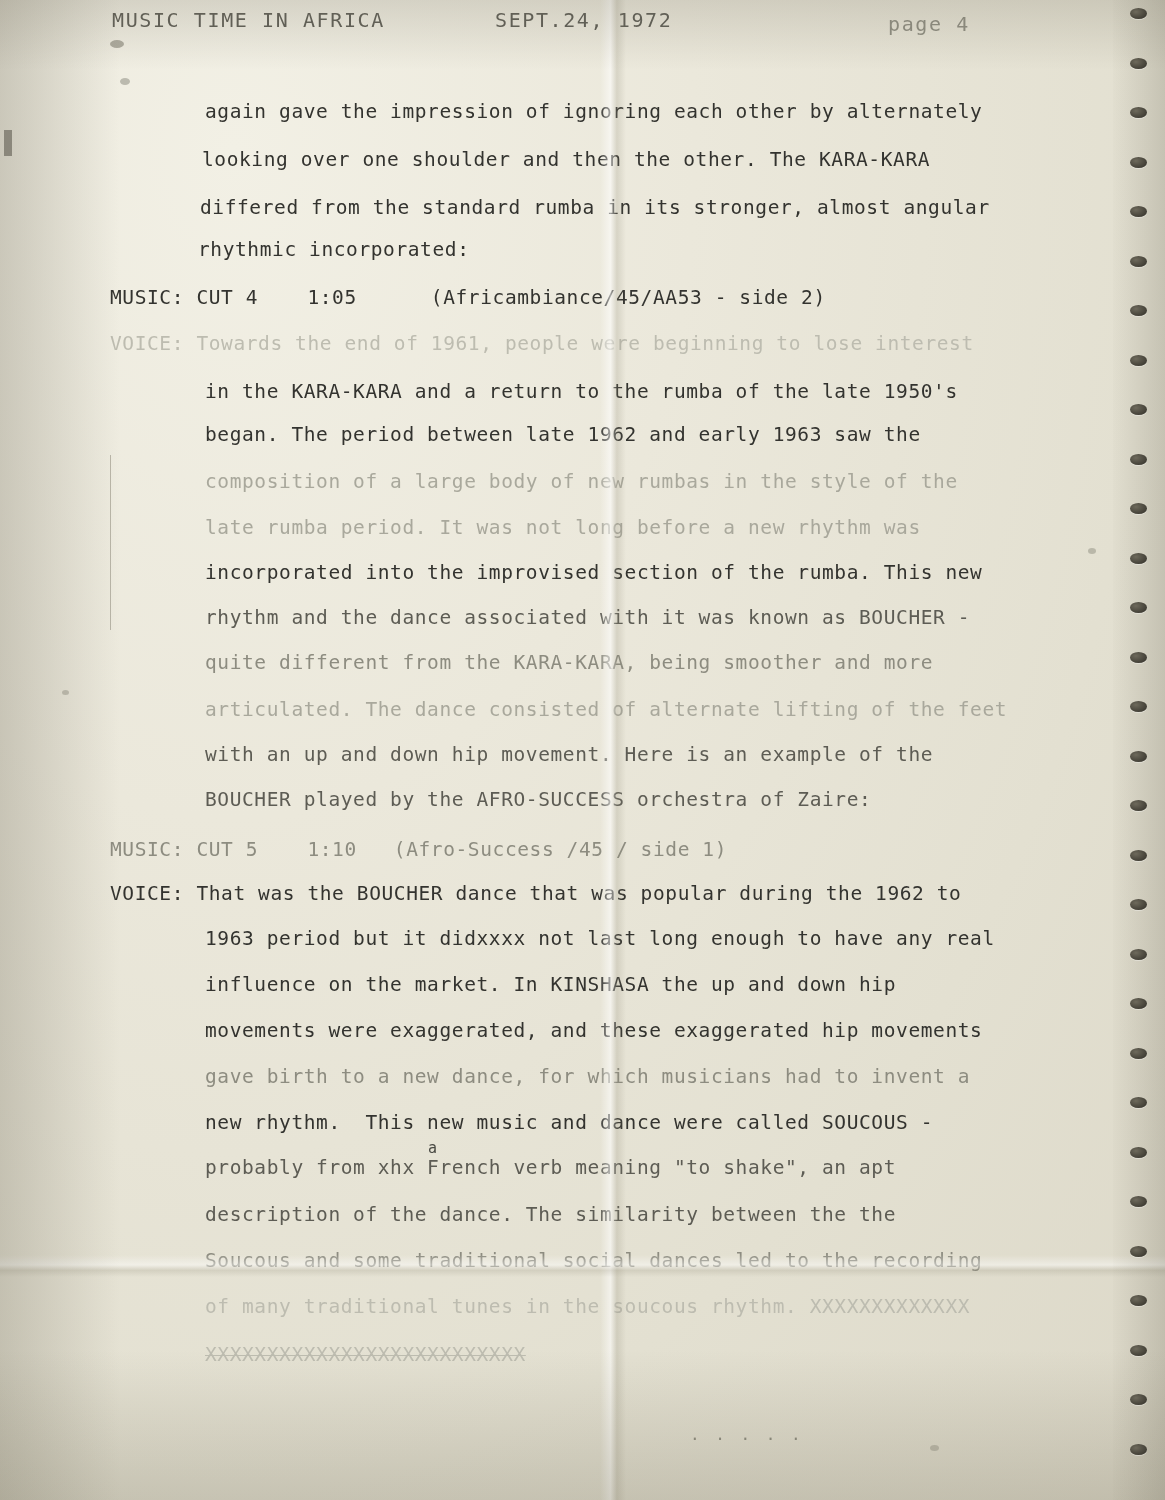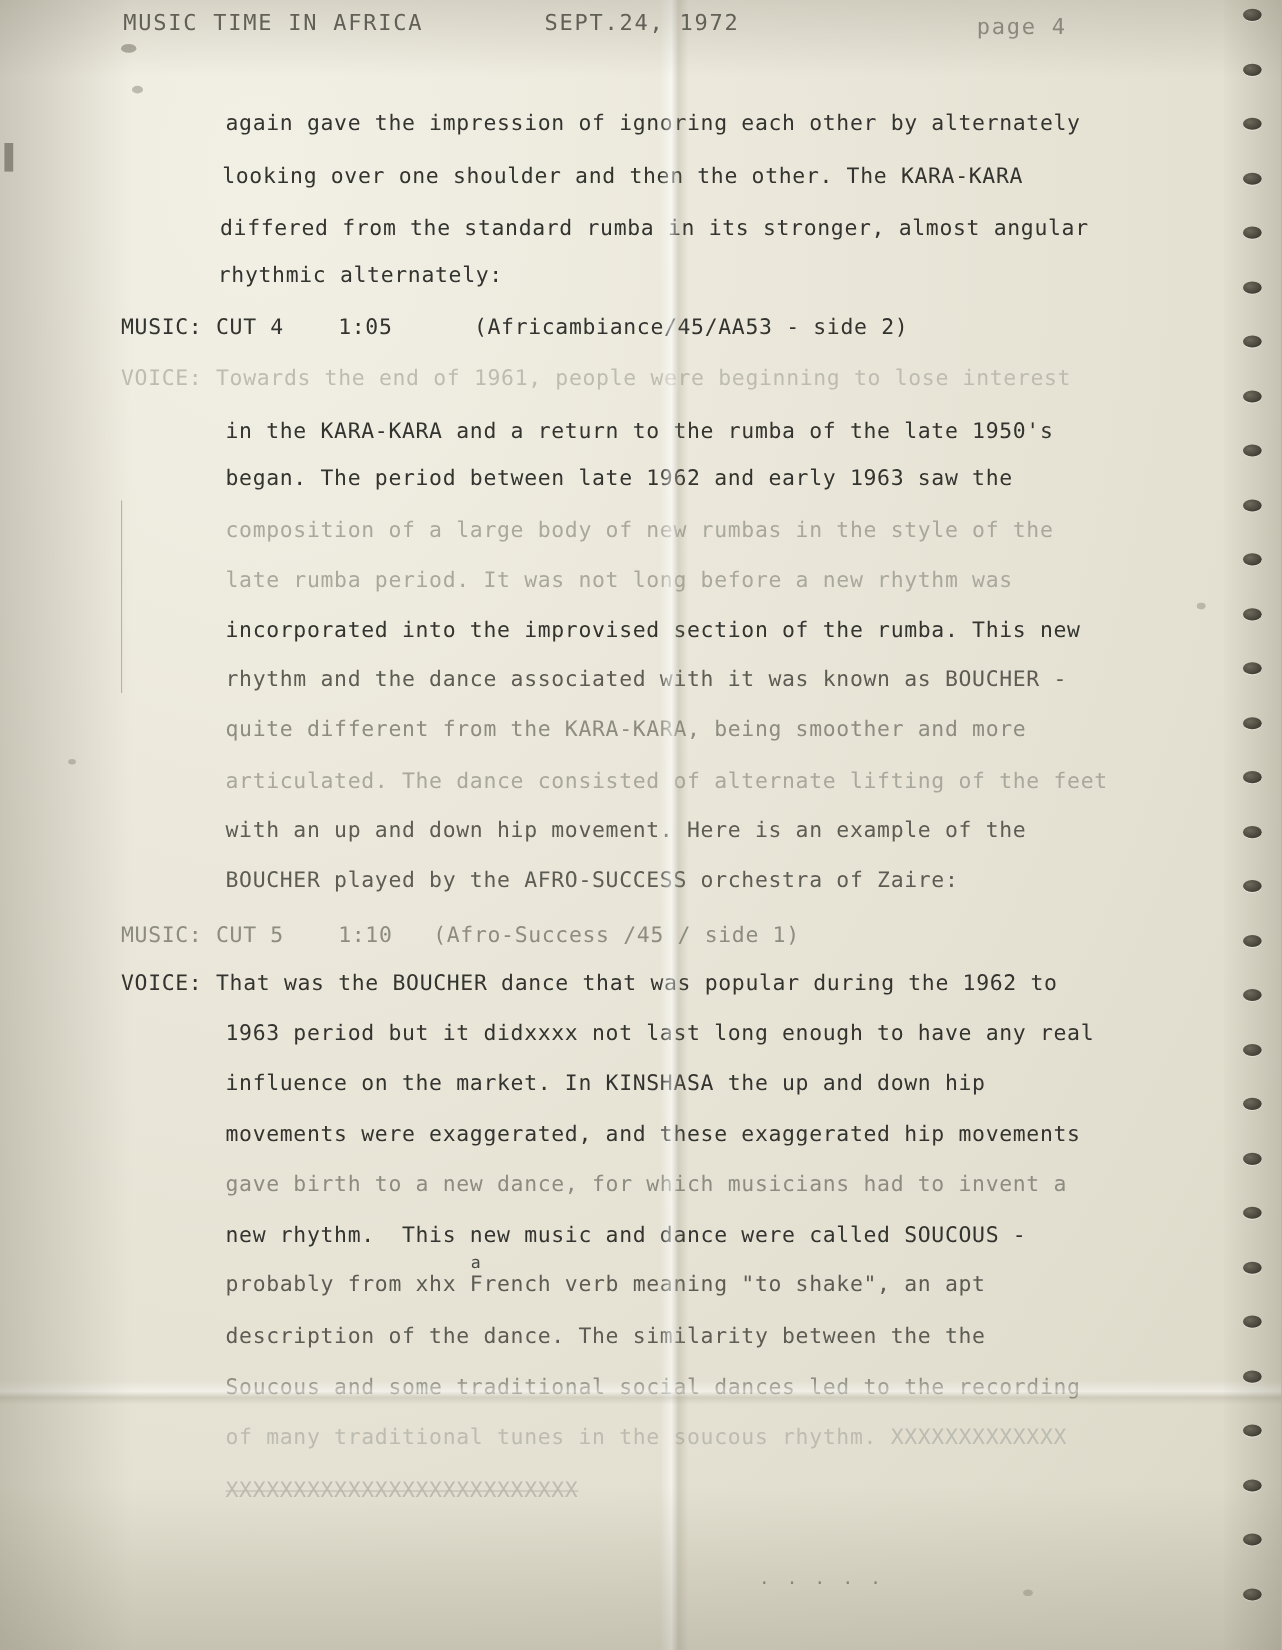--- a/index.html
+++ b/index.html
@@ -135,21 +135,21 @@
 
   <div id="sheet">
 
     <div class="line header f-mid" style="left:112px; top:10px;">MUSIC TIME IN AFRICA</div>
     <div class="line header f-mid" style="left:495px; top:10px;">SEPT.24, 1972</div>
     <div class="line header f-faint" style="left:888px; top:14px;">page 4</div>
 
     <div class="line f-strong" style="left:205px; top:102px;">again gave the impression of ignoring each other by alternately</div>
     <div class="line f-strong" style="left:202px; top:150px;">looking over one shoulder and then the other. The KARA-KARA</div>
     <div class="line f-strong" style="left:200px; top:198px;">differed from the standard rumba in its stronger, almost angular</div>
-    <div class="line f-strong" style="left:198px; top:240px;">rhythmic alternately:</div>
+    <div class="line f-strong" style="left:198px; top:240px;">rhythmic incorporated:</div>
 
     <div class="line f-strong" style="left:110px; top:288px;">MUSIC: CUT 4    1:05      (Africambiance/45/AA53 - side 2)</div>
 
     <div class="line f-ghost" style="left:110px; top:334px;">VOICE: Towards the end of 1961, people were beginning to lose interest</div>
 
     <div class="line f-strong" style="left:205px; top:382px;">in the KARA-KARA and a return to the rumba of the late 1950's</div>
     <div class="line f-strong" style="left:205px; top:425px;">began. The period between late 1962 and early 1963 saw the</div>
     <div class="line f-vfaint" style="left:205px; top:472px;">composition of a large body of new rumbas in the style of the</div>
     <div class="line f-vfaint" style="left:205px; top:518px;">late rumba period. It was not long before a new rhythm was</div>
     <div class="line f-strong" style="left:205px; top:563px;">incorporated into the improvised section of the rumba. This new</div>

